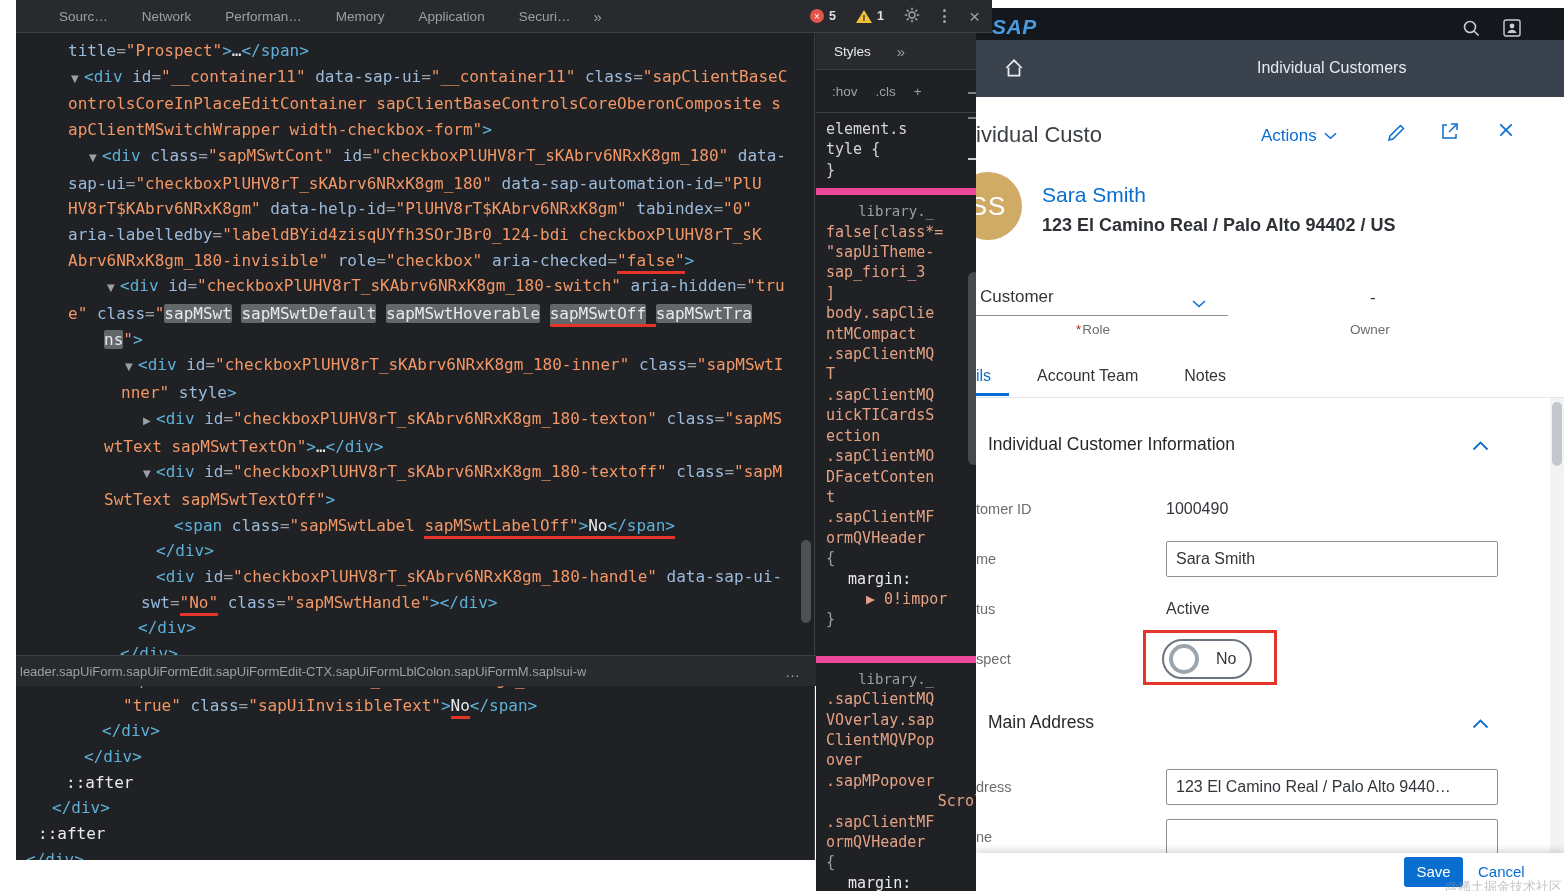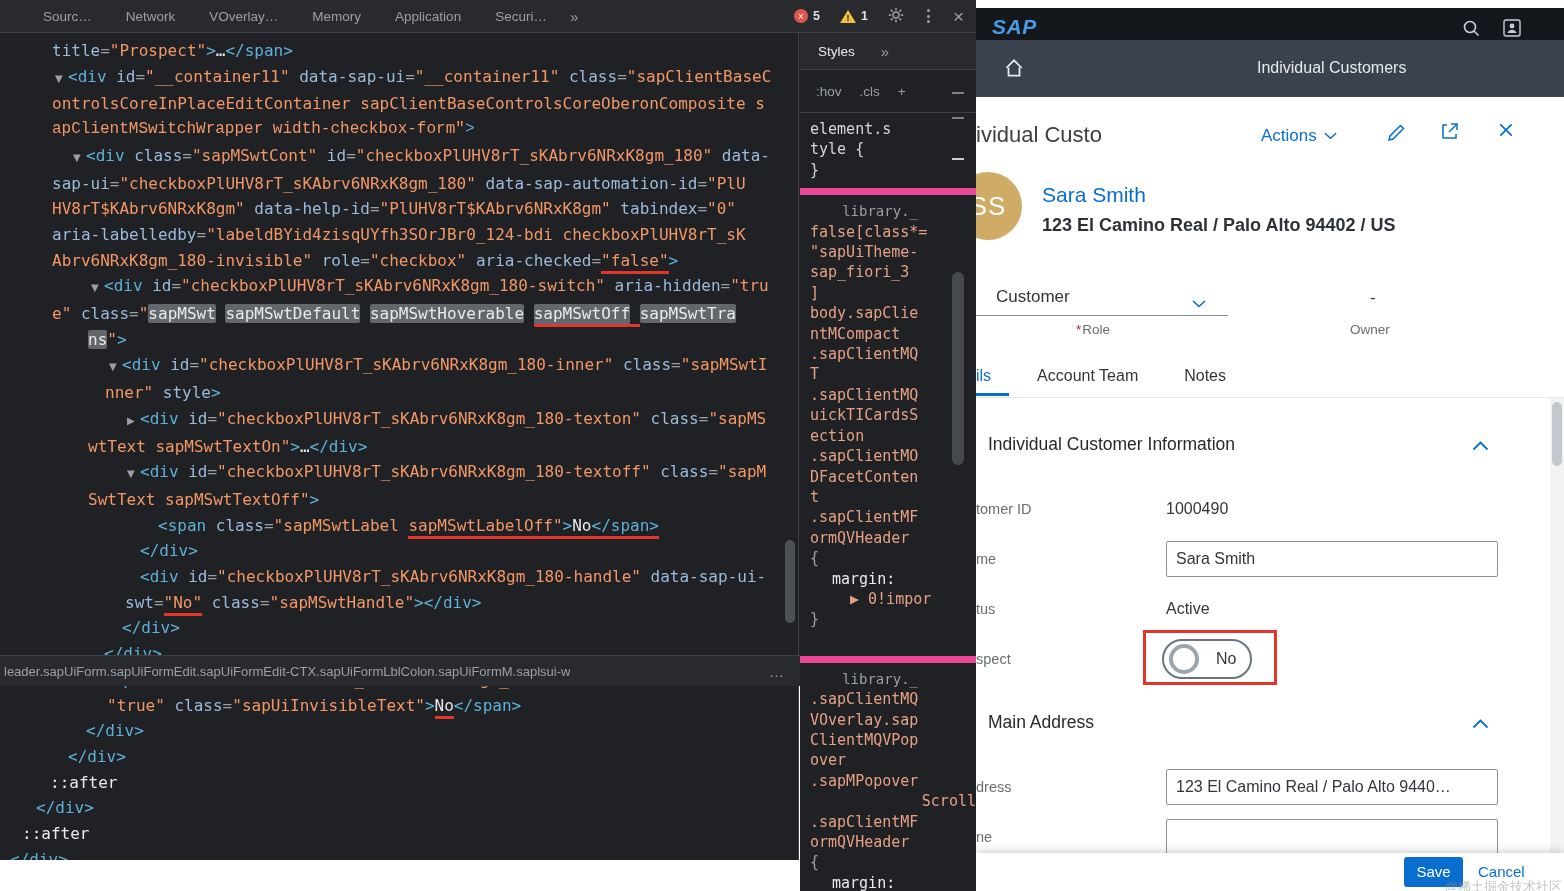--- a/index.html
+++ b/index.html
@@ -7,21 +7,21 @@
     --tag:#5db0d7; --attr-name:#9bbbdc; --attr-value:#f29766; --selector:#e4a183;
     --error:#e0564b; --warning:#f3c137; --avatar-bg:#cfab66;
     --shell-bar:#3a434d; --top-bar:#14181d;
     --devtools-bg:#202124; --toolbar-bg:#292a2d;
   }
   *{box-sizing:border-box;margin:0;padding:0}
   html,body{margin:0;padding:0;background:#555}
   .screen{position:relative;width:1564px;height:891px;overflow:hidden;background:#fff;font-family:"Liberation Sans",sans-serif}
 
   
-  .devtools{position:absolute;left:0;top:0;width:976px;height:686px;background:var(--devtools-bg);font-family:"Liberation Sans",sans-serif}
+  .devtools{position:absolute;left:16px;top:0;width:976px;height:686px;background:var(--devtools-bg);font-family:"Liberation Sans",sans-serif}
   .dt-toolbar{position:absolute;top:0;left:0;right:0;height:33px;background:var(--toolbar-bg);border-bottom:1px solid #3c4043;display:flex;align-items:center;color:#9aa0a6;font-size:13.5px;z-index:3}
   .dt-tabs{display:flex;align-items:center;height:100%;padding-left:26px}
   .dt-tab{padding:0 17px;white-space:nowrap;cursor:default}
   .dt-more{padding:0 6px;font-size:15px}
   .dt-right{margin-left:auto;display:flex;align-items:center;gap:20px;padding-right:12px}
   .dt-badge{display:flex;align-items:center;gap:5px;font-size:12.5px;color:#dde0e3}
   .err-ico{width:14px;height:14px;border-radius:50%;background:var(--error);color:#fff;display:inline-block;text-align:center;line-height:14px}
   .err-ico i{font-style:normal;font-size:10px}
   .warn-ico{position:relative;width:16px;height:13px;display:inline-block}
   .warn-ico .tri{position:absolute;left:0;top:0;width:0;height:0;border-left:8px solid transparent;border-right:8px solid transparent;border-bottom:13px solid var(--warning)}
@@ -73,21 +73,21 @@
 
   .sap-objhead{position:absolute;top:97px;left:0;right:0;height:259px;background:#fff}
   .sap-page-title{position:absolute;left:0;top:25px;font-size:22px;color:#3a3f44;white-space:nowrap}
   .sap-actions{position:absolute;left:285px;top:29px;font-size:17px;color:var(--accent);display:flex;align-items:center;gap:7px}
   .icon-edit{position:absolute;left:410px;top:26px;color:var(--accent)}
   .icon-share{position:absolute;left:464px;top:24px;color:var(--accent)}
   .icon-close-sap{position:absolute;left:522px;top:25px;color:var(--accent)}
   .sap-avatar{position:absolute;left:-22px;top:75px;width:68px;height:68px;border-radius:50%;background:var(--avatar-bg);color:#fff;font-size:26px;font-weight:normal;display:flex;align-items:center;justify-content:center;letter-spacing:1px}
   .sap-name{position:absolute;left:66px;top:86px;font-size:21px;color:var(--accent)}
   .sap-addr{position:absolute;left:66px;top:118px;font-size:18px;font-weight:bold;color:#2e3236;white-space:nowrap}
-  .sap-role-val{position:absolute;left:20px;top:190px;font-size:17px;color:#32363a}
+  .sap-role-val{position:absolute;left:4px;top:190px;font-size:17px;color:#32363a}
   .sap-role-chev{position:absolute;left:216px;top:197px;color:var(--accent)}
   .sap-role-line{position:absolute;left:0;top:218px;width:252px;height:1px;background:#8a919a}
   .sap-role-label{position:absolute;left:100px;top:225px;font-size:13.5px;color:#6a6d70}
   .sap-role-label .req{color:#b3261e;margin-right:1px}
   .sap-owner-val{position:absolute;left:394px;top:191px;font-size:17px;color:#32363a}
   .sap-owner-label{position:absolute;left:374px;top:225px;font-size:13.5px;color:#6a6d70}
 
   .sap-tabbar{position:absolute;top:356px;left:0;right:0;height:42px;border-bottom:1px solid #e3e7ea;white-space:nowrap}
   .sap-tab{display:inline-block;margin-right:46px;line-height:40px;font-size:16px;color:#32363a;position:relative;cursor:default}
   .sap-tab.active{color:var(--accent)}
@@ -121,21 +121,21 @@
 <body>
 
 <div class="screen">
 
   <div class="devtools">
 
     <div class="dt-toolbar">
       <div class="dt-tabs">
           <span class="dt-tab">Sourc…</span>
           <span class="dt-tab">Network</span>
-          <span class="dt-tab">VOverlay…</span>
+          <span class="dt-tab">Performan…</span>
           <span class="dt-tab">Memory</span>
           <span class="dt-tab">Application</span>
           <span class="dt-tab">Securi…</span>
         </div>
       <span class="dt-more">»</span>
       <div class="dt-right">
         <span class="dt-badge">
           <span class="err-ico"><i>×</i></span>
           <b>5</b>
         </span>
@@ -168,21 +168,21 @@
           </span>
         <span class="dt-close">×</span>
       </div>
     </div>
 
     <div class="dt-elements">
       <span class="el-scroll-thumb"></span>
     <div class="code-line" style="padding-left: 52px;"><span class="c-a">title</span><span class="c-p">=</span><span class="c-v">"Prospect"</span><span class="c-t">&gt;</span><span class="c-w">…</span><span class="c-t">&lt;/span&gt;</span></div>
         <div class="code-line" style="padding-left: 55px;"><span class="c-ar">▼</span><span class="c-t">&lt;div </span><span class="c-a">id</span><span class="c-p">=</span><span class="c-v">"__container11"</span><span class="c-w"> </span><span class="c-a">data-sap-ui</span><span class="c-p">=</span><span class="c-v">"__container11"</span><span class="c-w"> </span><span class="c-a">class</span><span class="c-p">=</span><span class="c-v">"sapClientBaseC</span></div>
         <div class="code-line" style="padding-left: 52px;"><span class="c-v">ontrolsCoreInPlaceEditContainer sapClientBaseControlsCoreOberonComposite s</span></div>
-        <div class="code-line" style="padding-left: 52px; font-family: Liberation Mono, monospace;"><span class="c-v">apClientMSwitchWrapper width-checkbox-form"</span><span class="c-t">&gt;</span></div>
+        <div class="code-line" style="padding-left: 52px;"><span class="c-v">apClientMSwitchWrapper width-checkbox-form"</span><span class="c-t">&gt;</span></div>
         <div class="code-line" style="padding-left: 73px;"><span class="c-ar">▼</span><span class="c-t">&lt;div </span><span class="c-a">class</span><span class="c-p">=</span><span class="c-v">"sapMSwtCont"</span><span class="c-w"> </span><span class="c-a">id</span><span class="c-p">=</span><span class="c-v">"checkboxPlUHV8rT_sKAbrv6NRxK8gm_180"</span><span class="c-w"> </span><span class="c-a">data-</span></div>
         <div class="code-line" style="padding-left: 52px;"><span class="c-a">sap-ui</span><span class="c-p">=</span><span class="c-v">"checkboxPlUHV8rT_sKAbrv6NRxK8gm_180"</span><span class="c-w"> </span><span class="c-a">data-sap-automation-id</span><span class="c-p">=</span><span class="c-v">"PlU</span></div>
         <div class="code-line" style="padding-left: 52px;"><span class="c-v">HV8rT$KAbrv6NRxK8gm"</span><span class="c-w"> </span><span class="c-a">data-help-id</span><span class="c-p">=</span><span class="c-v">"PlUHV8rT$KAbrv6NRxK8gm"</span><span class="c-w"> </span><span class="c-a">tabindex</span><span class="c-p">=</span><span class="c-v">"0"</span></div>
         <div class="code-line" style="padding-left: 52px;"><span class="c-a">aria-labelledby</span><span class="c-p">=</span><span class="c-v">"labeldBYid4zisqUYfh3SOrJBr0_124-bdi checkboxPlUHV8rT_sK</span></div>
         <div class="code-line" style="padding-left: 52px;"><span class="c-v">Abrv6NRxK8gm_180-invisible"</span><span class="c-w"> </span><span class="c-a">role</span><span class="c-p">=</span><span class="c-v">"checkbox"</span><span class="c-w"> </span><span class="c-a">aria-checked</span><span class="c-p">=</span><span class="c-v c-r">"false"</span><span class="c-t">&gt;</span></div>
         <div class="code-line" style="padding-left: 91px;"><span class="c-ar">▼</span><span class="c-t">&lt;div </span><span class="c-a">id</span><span class="c-p">=</span><span class="c-v">"checkboxPlUHV8rT_sKAbrv6NRxK8gm_180-switch"</span><span class="c-w"> </span><span class="c-a">aria-hidden</span><span class="c-p">=</span><span class="c-v">"tru</span></div>
         <div class="code-line" style="padding-left: 52px;"><span class="c-v">e"</span><span class="c-w"> </span><span class="c-a">class</span><span class="c-p">=</span><span class="c-v">"</span><span class="c-v c-h">sapMSwt</span><span class="c-v"> </span><span class="c-v c-h">sapMSwtDefault</span><span class="c-v"> </span><span class="c-v c-h">sapMSwtHoverable</span><span class="c-v"> </span><span class="c-v c-h c-r">sapMSwtOff</span><span class="c-v c-r"> </span><span class="c-v c-h">sapMSwtTra</span></div>
         <div class="code-line" style="padding-left: 88px;"><span class="c-v c-h">ns</span><span class="c-v">"</span><span class="c-t">&gt;</span></div>
         <div class="code-line" style="padding-left: 109px;"><span class="c-ar">▼</span><span class="c-t">&lt;div </span><span class="c-a">id</span><span class="c-p">=</span><span class="c-v">"checkboxPlUHV8rT_sKAbrv6NRxK8gm_180-inner"</span><span class="c-w"> </span><span class="c-a">class</span><span class="c-p">=</span><span class="c-v">"sapMSwtI</span></div>
         <div class="code-line" style="padding-left: 105px;"><span class="c-v">nner"</span><span class="c-w"> </span><span class="c-a">style</span><span class="c-t">&gt;</span></div>

